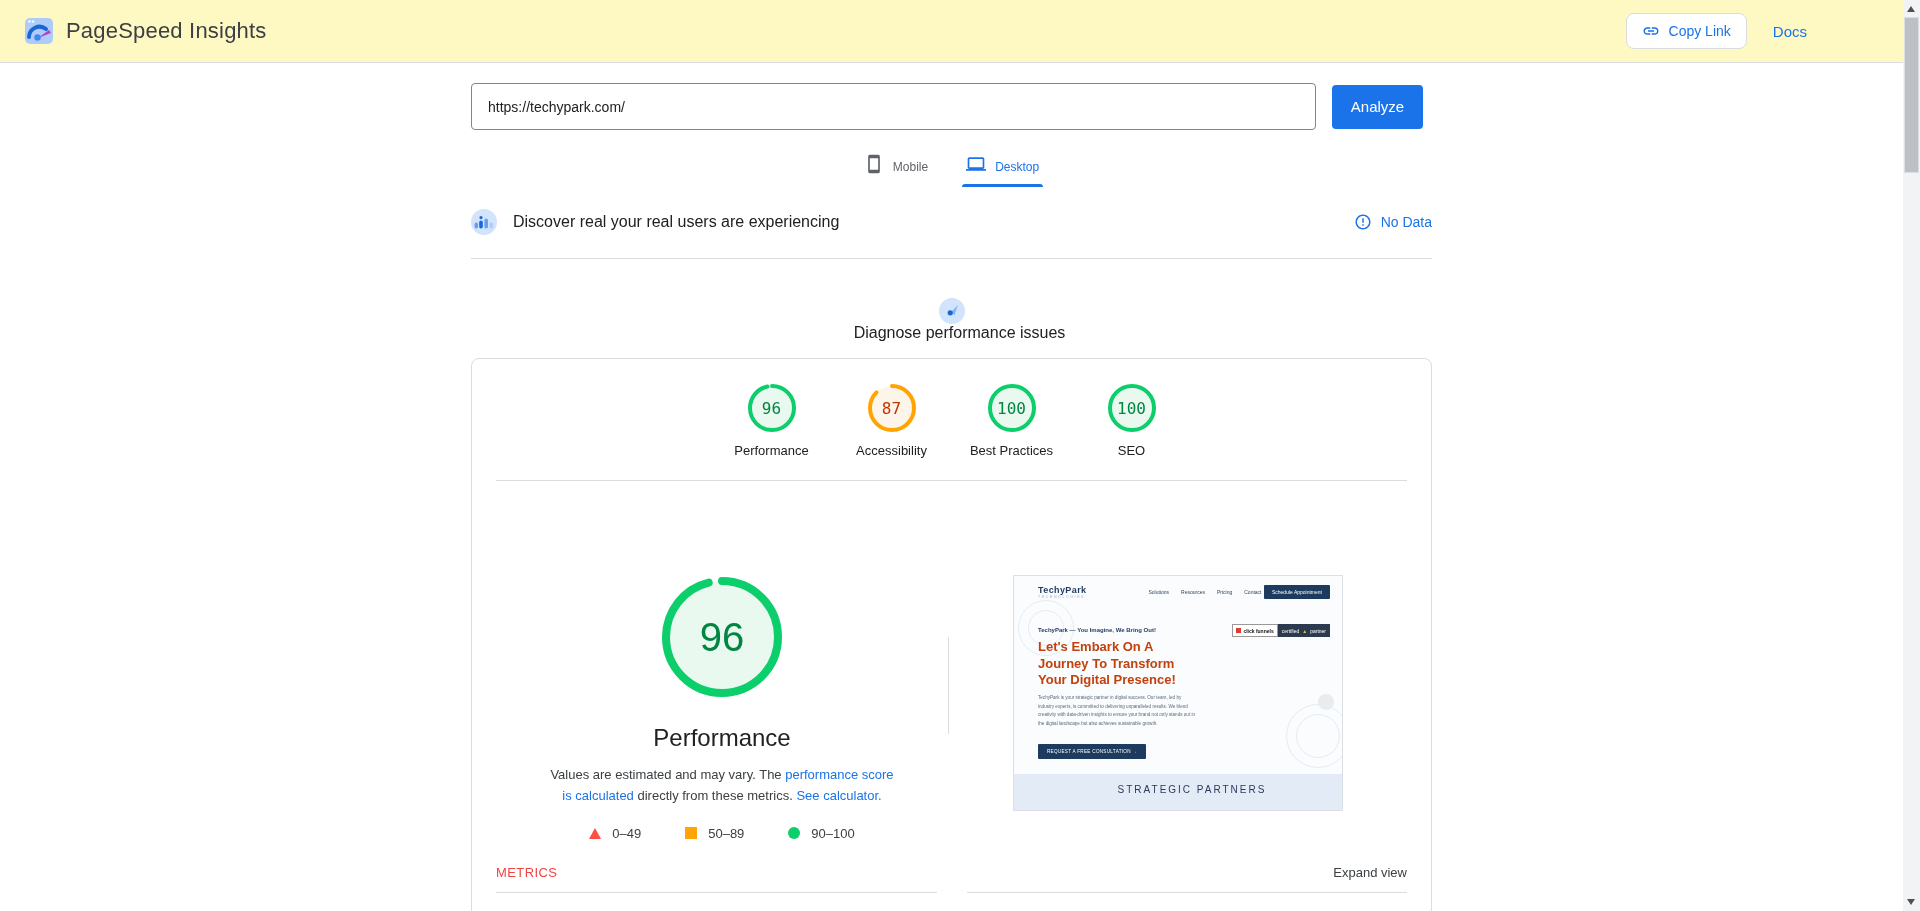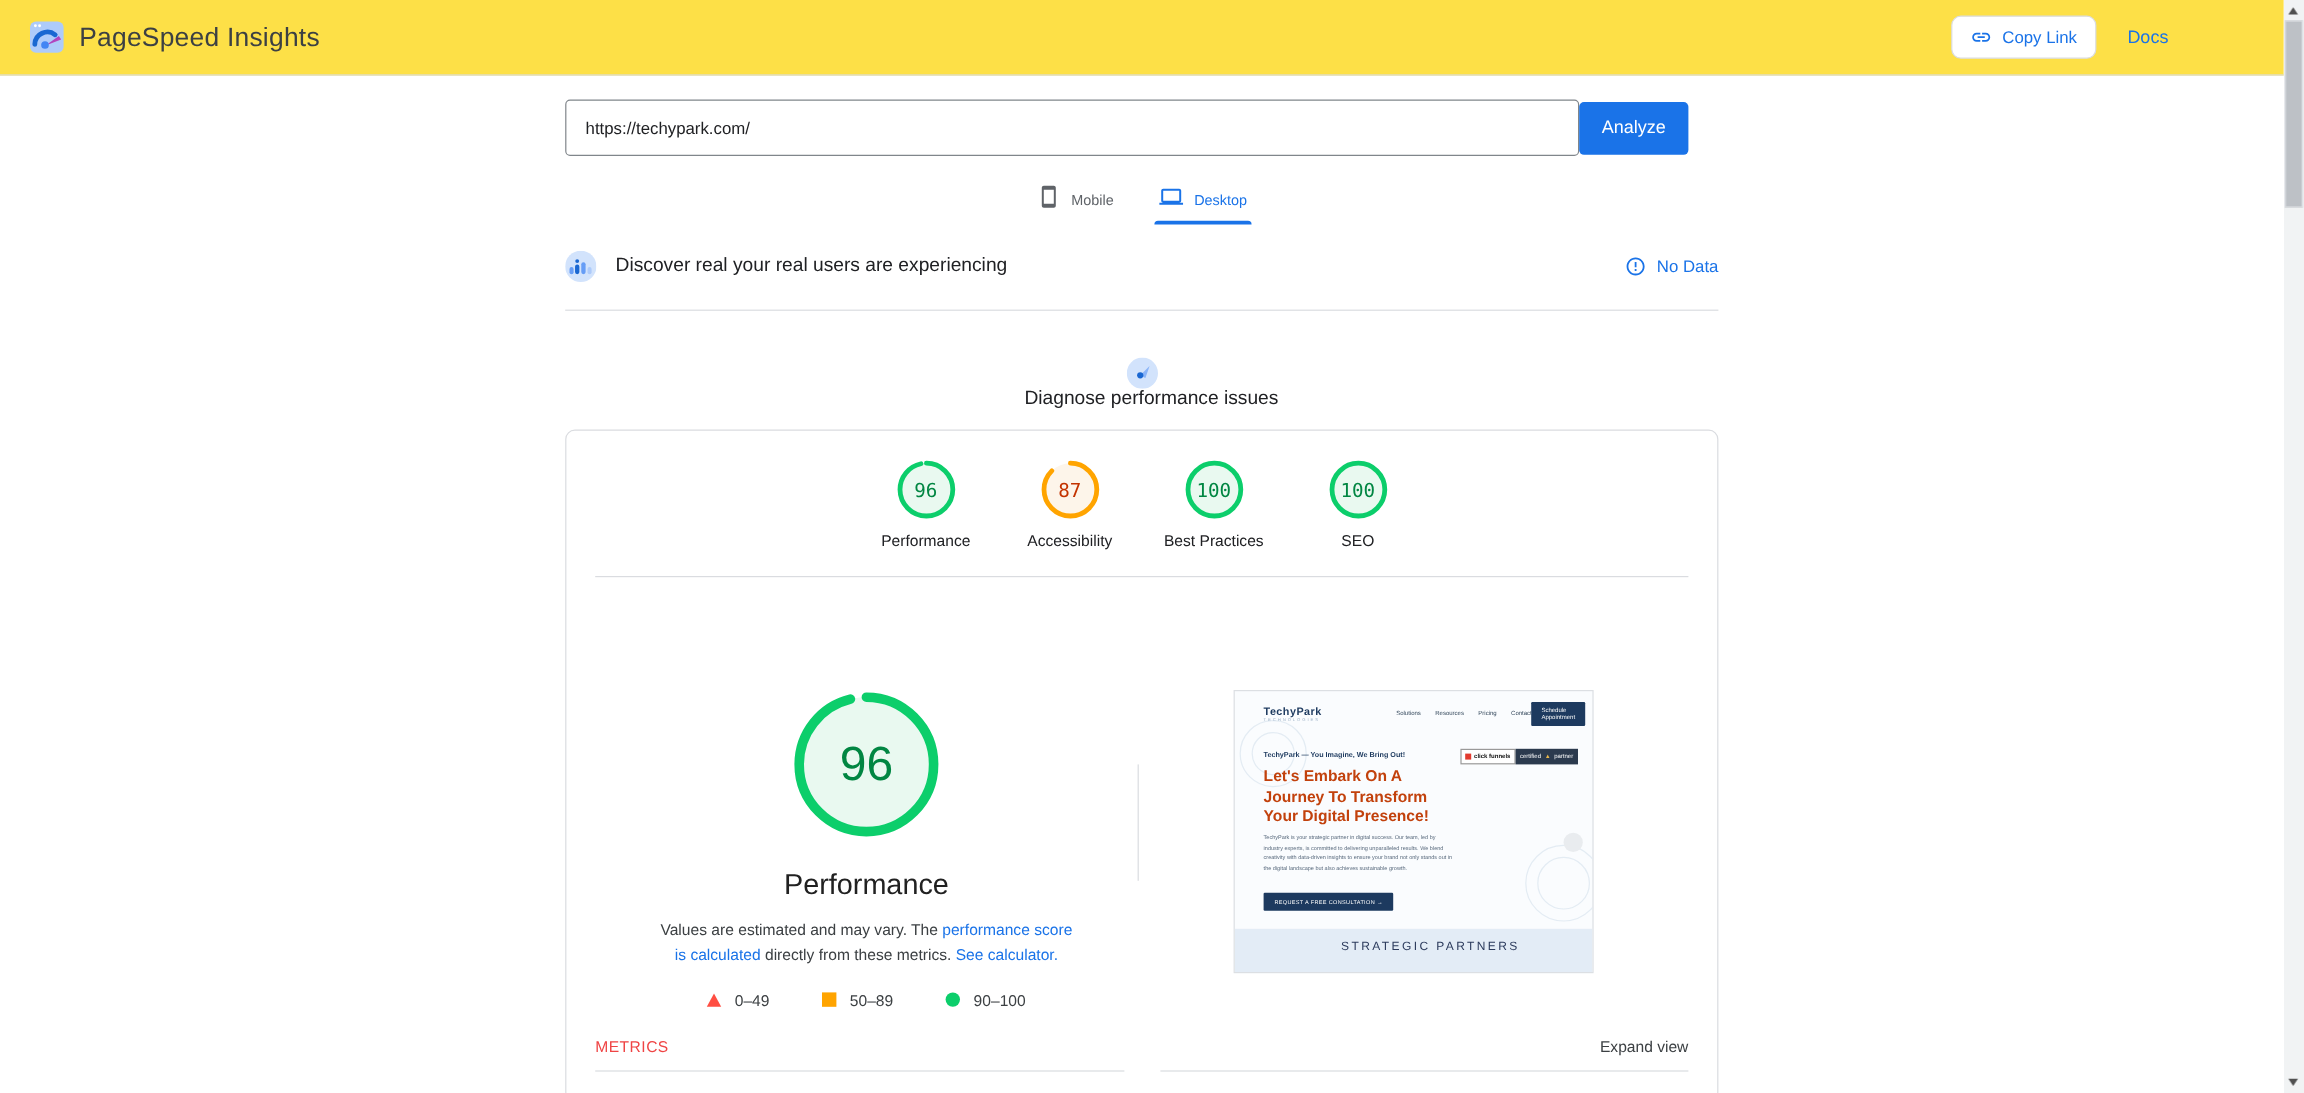--- a/index.html
+++ b/index.html
@@ -11,34 +11,34 @@
   .scrollbar { position: fixed; top: 0; right: 0; width: 17px; height: 911px; background: #f1f3f4; z-index: 50; }
   .scrollbar .arrow { position: absolute; left: 4px; width: 0; height: 0; border-left: 4.5px solid transparent; border-right: 4.5px solid transparent; }
   .scrollbar .arrow.up { top: 6px; border-bottom: 6px solid #505050; }
   .scrollbar .arrow.down { bottom: 6px; border-top: 6px solid #505050; }
   .scrollbar .thumb { position: absolute; top: 17px; left: 1px; width: 15px; height: 156px; background: #bdc1c6; }
 
   .viewport { width: 1903px; }
 
   
   header { height: 63px; display: flex; align-items: center; justify-content: space-between;
-    padding: 0 24px; border-bottom: 1px solid #dadce0; background: #fde047; }
+    padding: 0 24px; border-bottom: 1px solid #dadce0; background: #fef9c3; }
   .brand { display: flex; align-items: center; gap: 12px; }
   .brand .logo { width: 30px; height: 30px; }
   .brand .app-title { font-size: 22px; font-weight: 500; color: #3c4043; letter-spacing: .2px; }
   .header-actions { display: flex; align-items: center; gap: 26px; margin-right: 72px; }
   .copy-link-btn { display: flex; align-items: center; gap: 9px; border: 1px solid #dadce0; background: #fff;
     border-radius: 8px; padding: 8px 15px; color: #1a73e8; font-size: 14px; font-weight: 500; cursor: pointer; font-family: inherit; }
   .docs-link { color: #1a73e8; font-size: 15px; font-weight: 500; text-decoration: none; }
 
   
   main { width: 961px; margin: 0 auto; }
   .report-title { margin-top: 22px; font-size: 22px; font-weight: 400; color: #202124; }
 
-  .url-row { margin-top: 20px; display: flex; gap: 0; align-items: center; }
+  .url-row { margin-top: 20px; display: flex; gap: 16px; align-items: center; }
   .url-input { width: 845px; height: 47px; border: 1px solid #80868b; border-radius: 4px;
     padding: 0 16px; font-size: 14px; color: #202124; font-family: inherit; outline: none; }
   .analyze-btn { width: 91px; height: 44px; background: #1a73e8; color: #fff; border: none; border-radius: 4px;
     font-size: 15px; font-weight: 500; cursor: pointer; font-family: inherit; }
 
   
   .tabs { margin-top: 24px; display: flex; justify-content: center; gap: 38px; }
   .tab { display: flex; align-items: flex-end; gap: 9px; padding-bottom: 13px; position: relative;
     font-size: 12px; font-weight: 500; color: #5f6368; cursor: pointer; }
   .tab svg { width: 20px; height: 20px; fill: #5f6368; }
@@ -95,21 +95,21 @@
   .shape-square { width: 12px; height: 12px; background: #ffa400; }
   .shape-circle { width: 12px; height: 12px; border-radius: 50%; background: #0cce6b; }
 
   .metrics-header { margin-top: 24px; display: flex; justify-content: space-between; align-items: center; }
   .metrics-heading { font-size: 13px; font-weight: 400; letter-spacing: .4px; color: #ef4444; }
   .expand-view { font-size: 13px; color: #3c4043; cursor: pointer; }
   .metrics-cols { margin-top: 12px; display: flex; gap: 30px; }
   .metrics-cols .col { flex: 1; border-top: 1px solid #dadce0; height: 6px; }
 
   
-  .thumb { width: 300px; height: 236px; background: #fafcfe; border: 1px solid #dcdfe3; position: relative;
+  .thumb { width: 330px; height: 236px; background: #fafcfe; border: 1px solid #dcdfe3; position: relative;
     overflow: hidden; cursor: pointer; }
   .t-rings { position: absolute; border: 1px solid #dde7f0; border-radius: 50%; opacity: .8; }
   .t-header { position: relative; display: flex; align-items: center; padding: 9px 12px 0 24px; }
   .t-logo-name { font-size: 9px; font-weight: 700; color: #1d3a5f; letter-spacing: .4px; }
   .t-logo-sub { font-size: 3.5px; letter-spacing: 1.6px; color: #9fb3c8; }
   .t-nav { display: flex; gap: 12px; margin-left: 62px; }
   .t-nav span { font-size: 5px; color: #33475b; }
   .t-appt { margin-left: auto; background: #1d3a5f; color: #fff; font-size: 5px; padding: 4px 8px; border-radius: 1px; }
   .t-tagline { position: absolute; left: 24px; top: 51px; font-size: 6px; font-weight: 600; color: #1d3a5f; }
   .t-badge { position: absolute; right: 12px; top: 48px; display: flex; height: 13px; font-weight: 700; }

